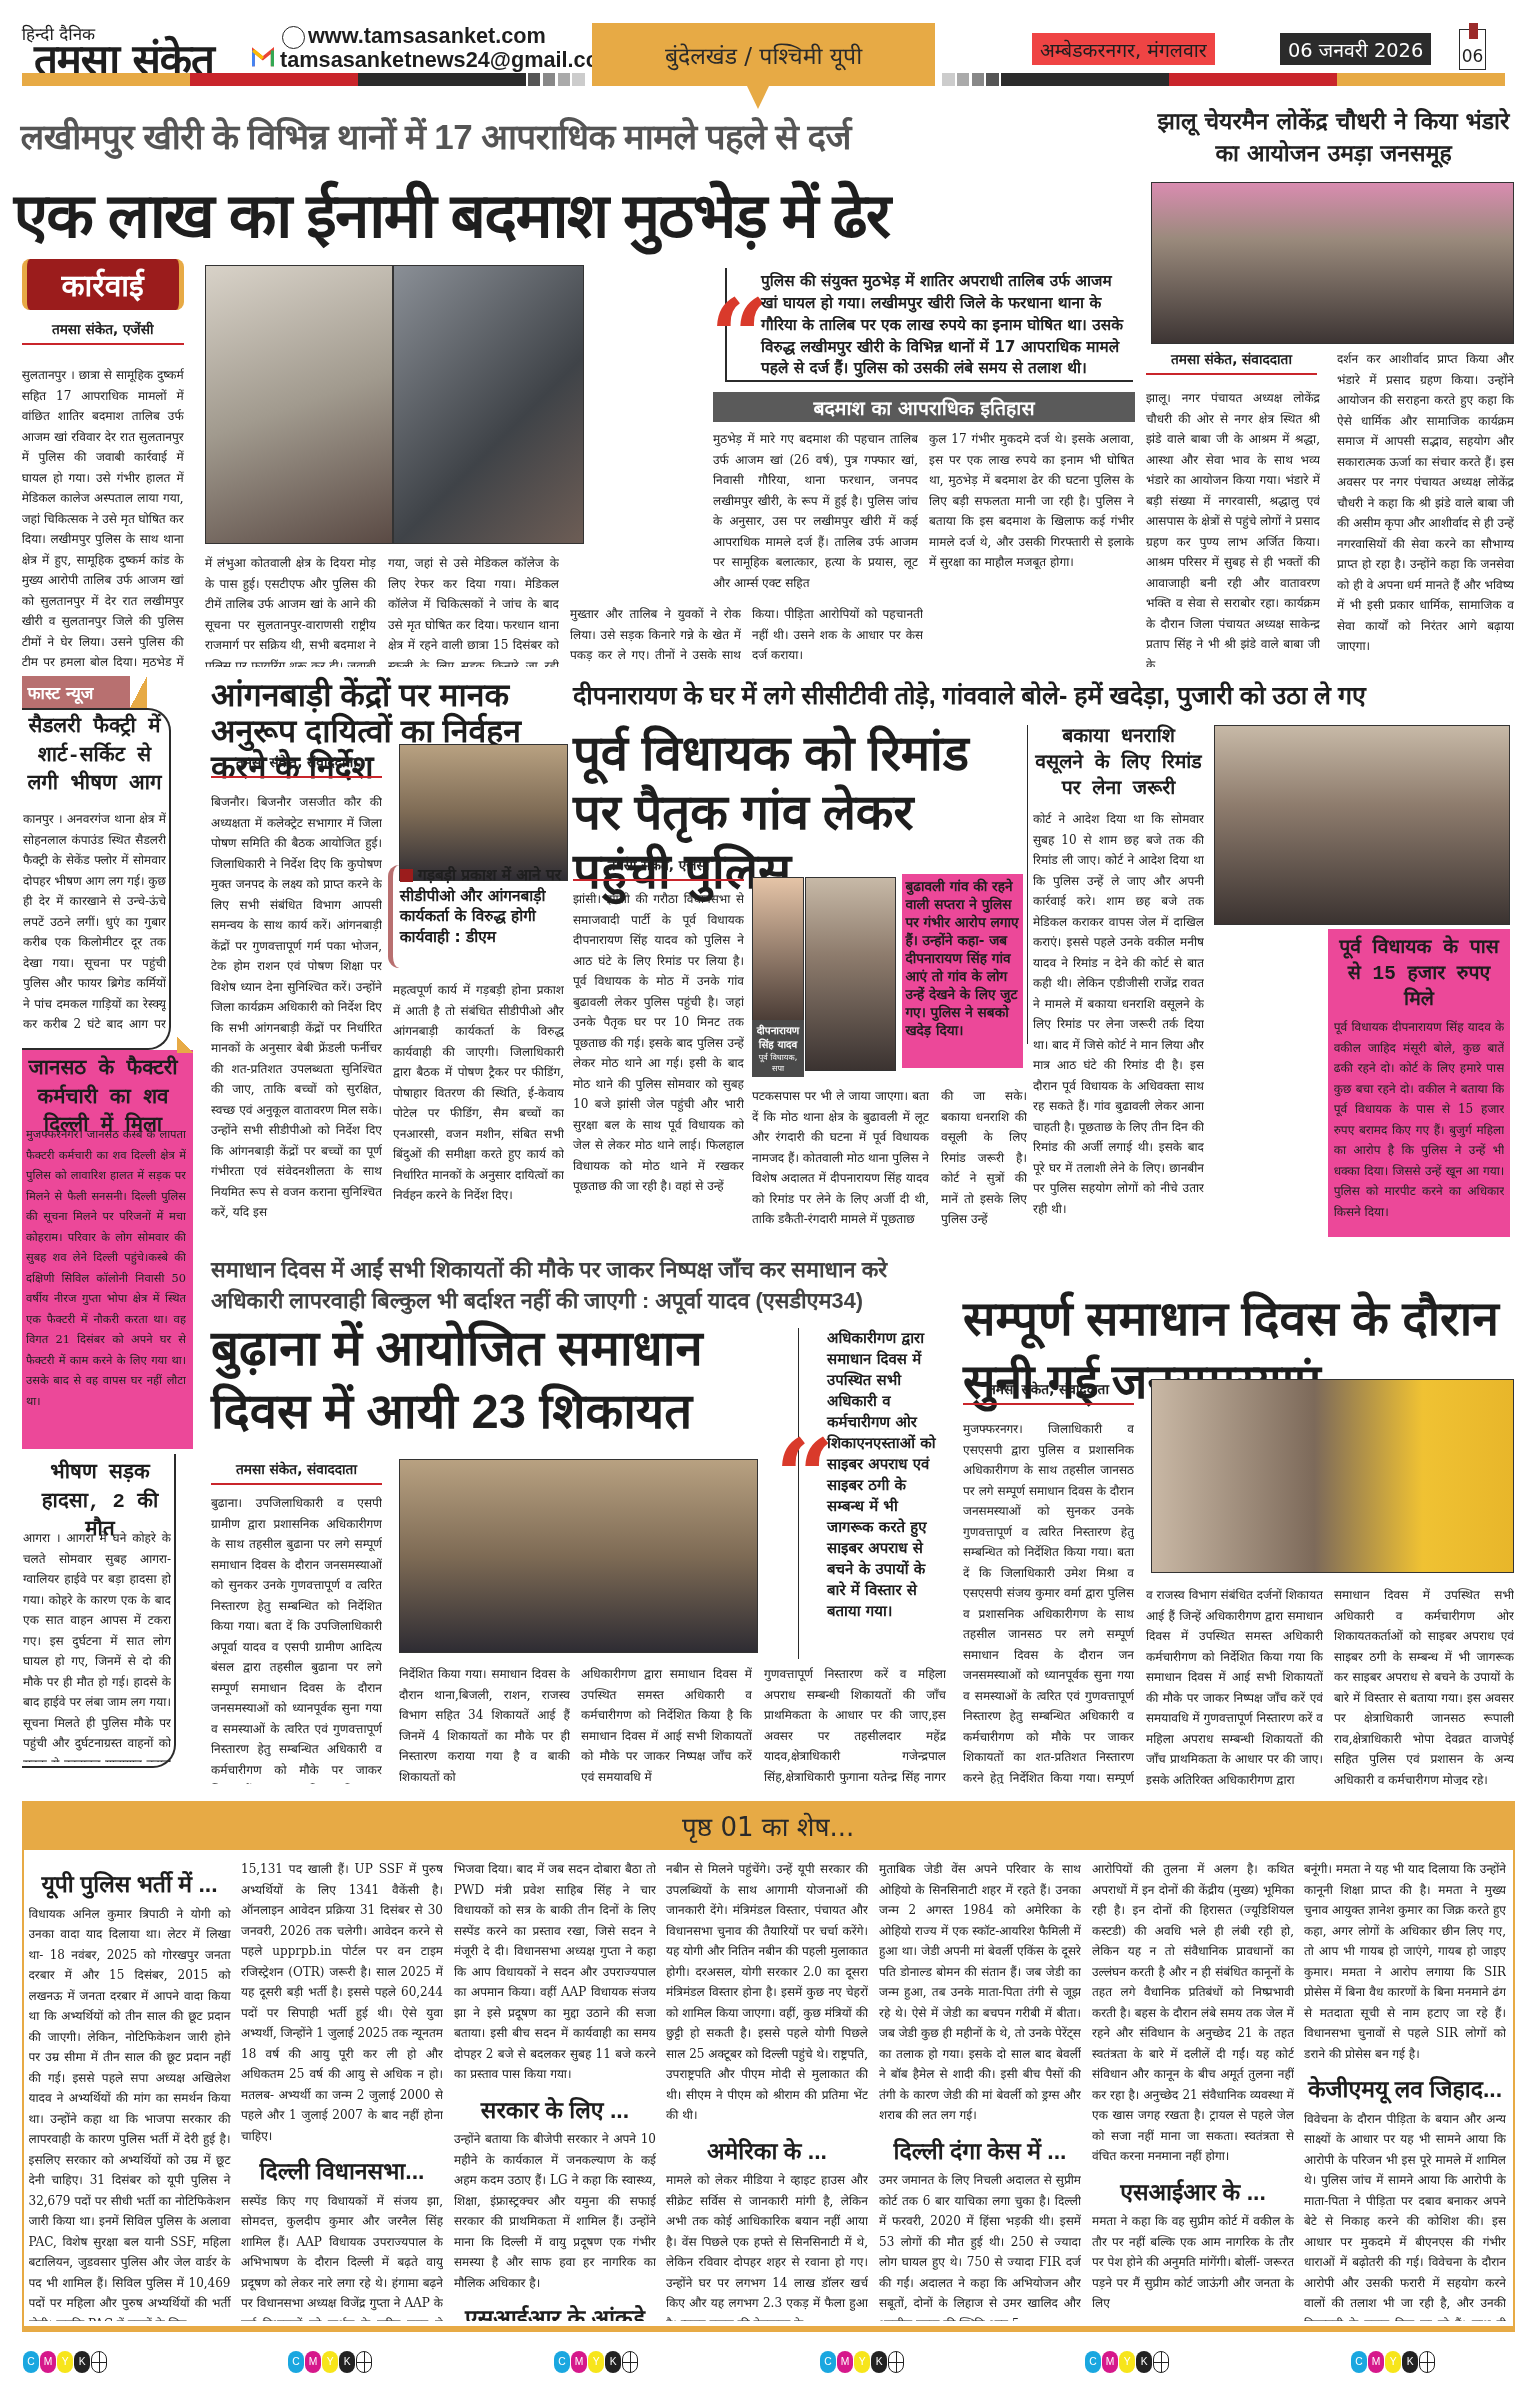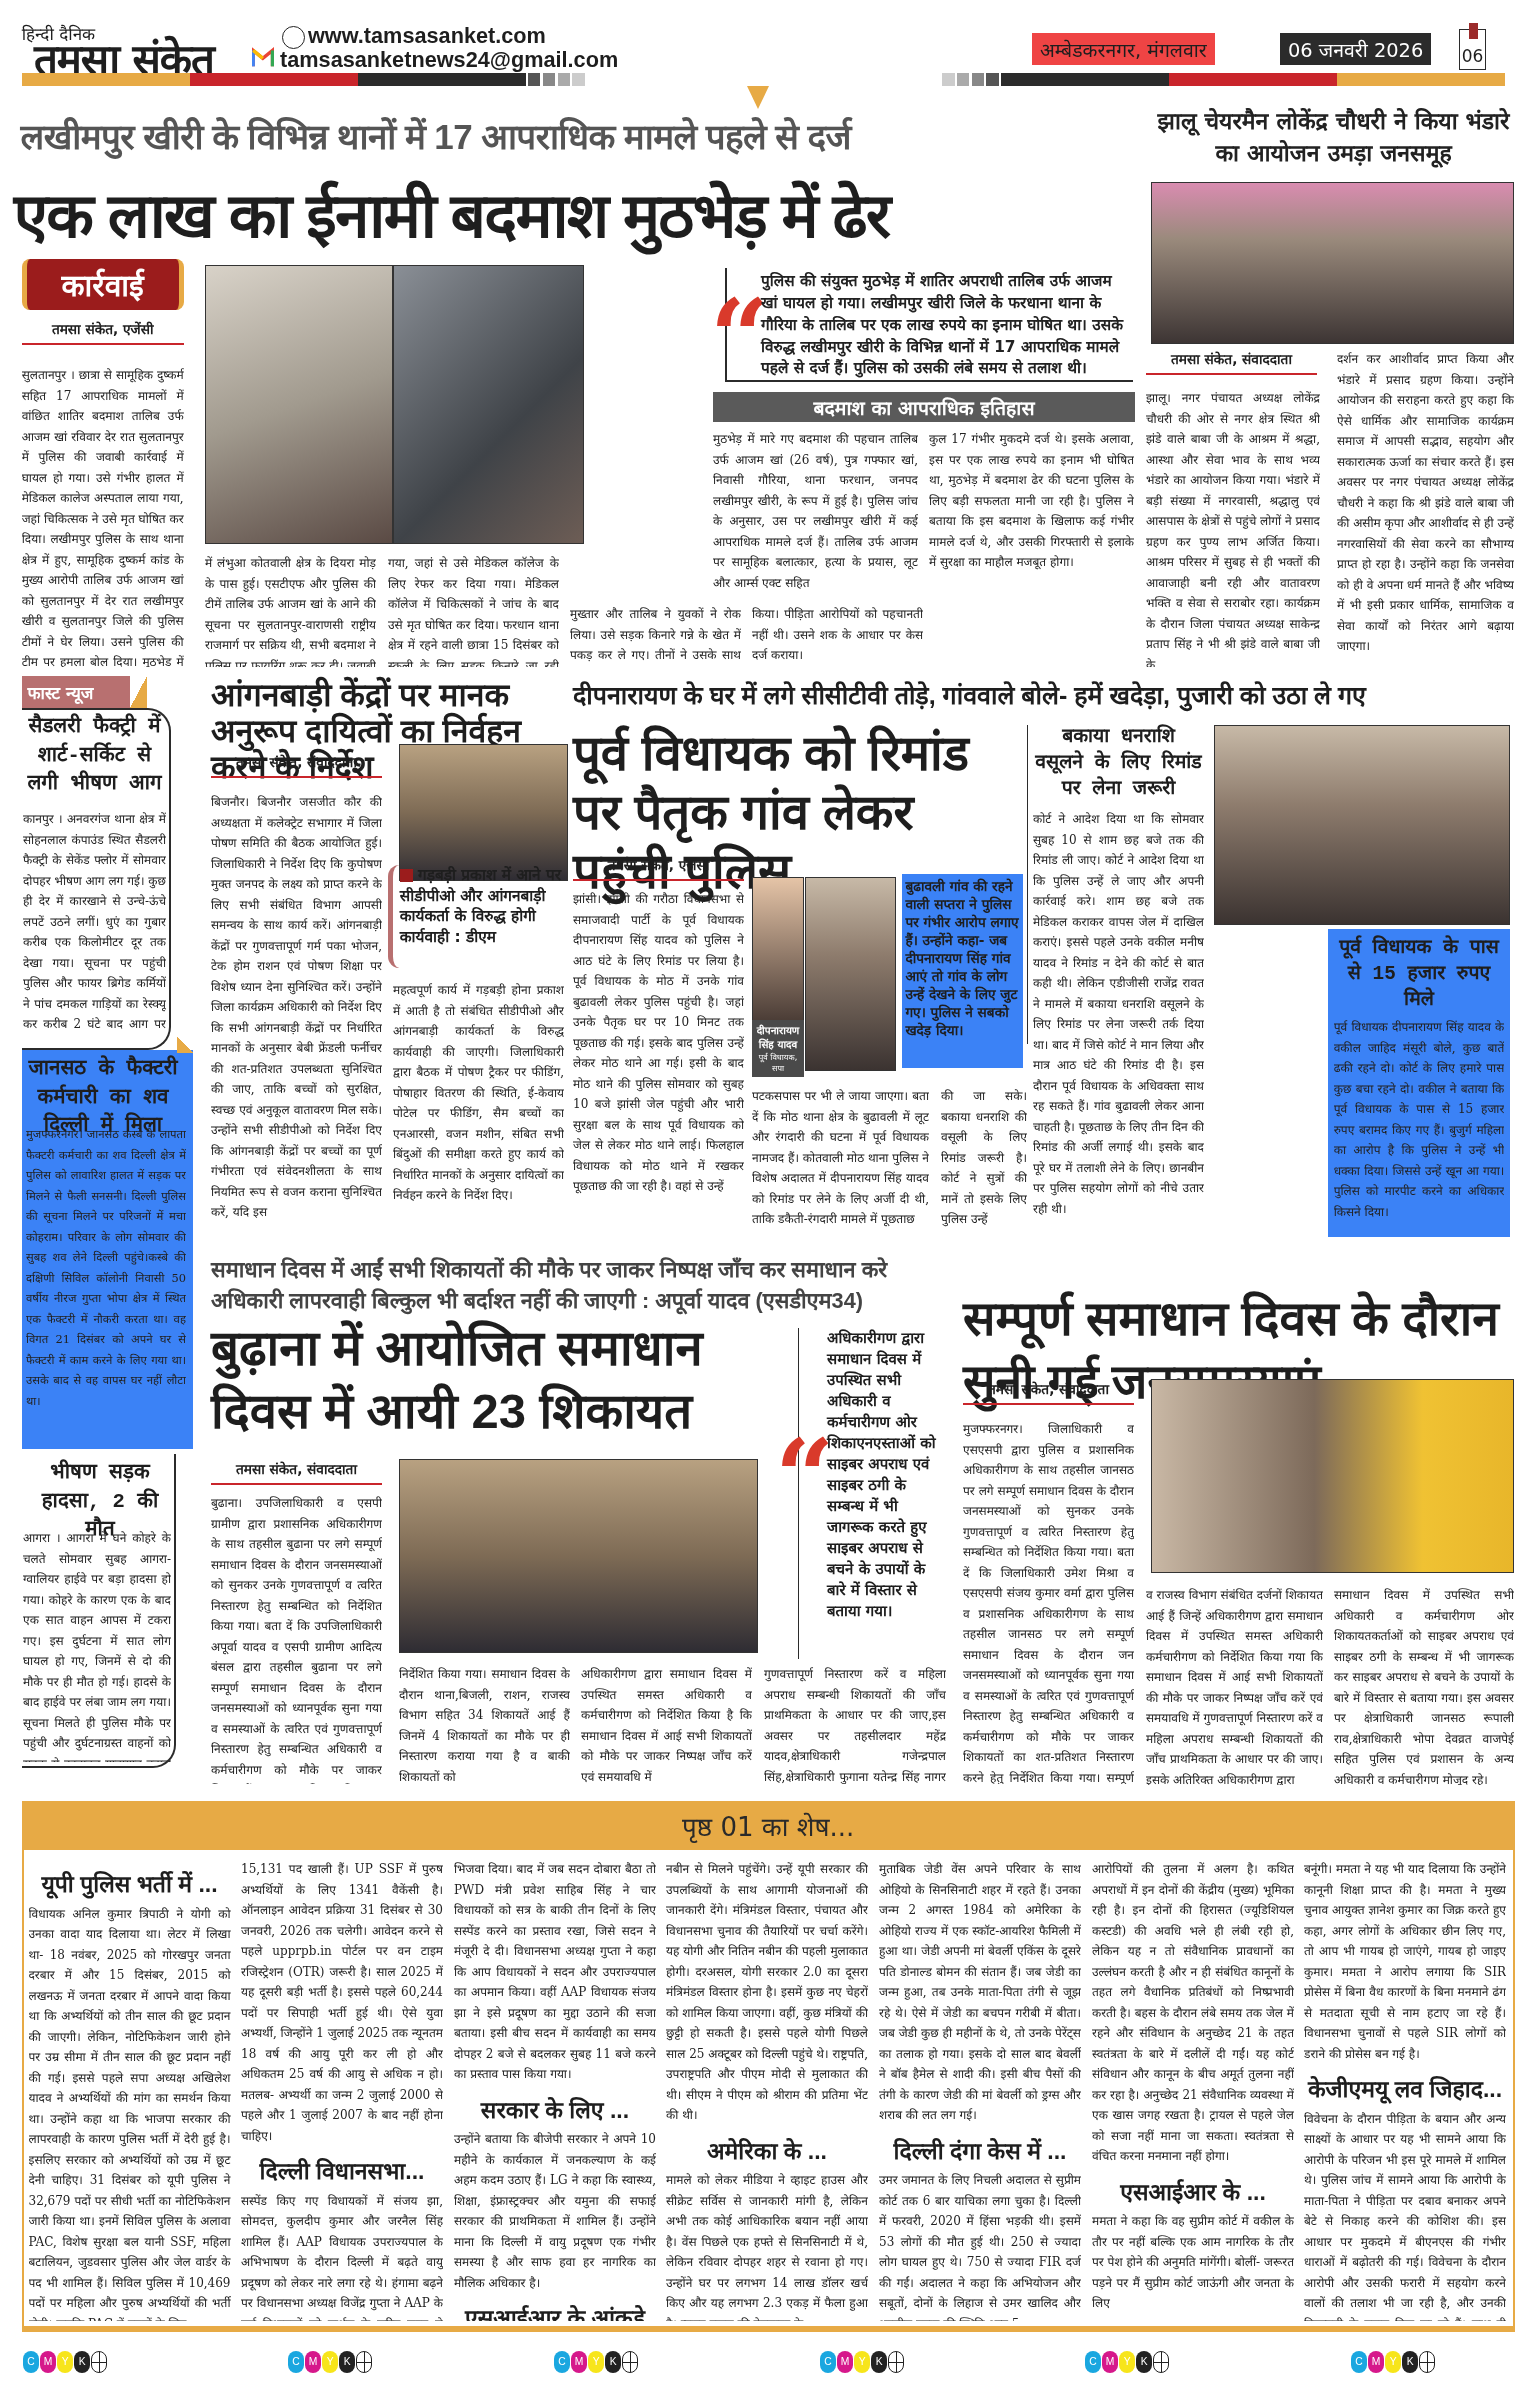--- a/index.html
+++ b/index.html
@@ -35,21 +35,21 @@
   .byline { font-size: 13.7px; font-weight: 700; text-align: center; border-bottom: 2.3px solid #c9252b; padding-bottom: 4.6px; }
 
   .quote-box { border-left: 2.3px solid #2b2b2b; border-bottom: 2.3px solid #2b2b2b; }
   .quote-mark { color: #d93a2b; font-size: 103px; font-family: "DejaVu Serif", serif; font-weight: 700; line-height: 1; }
   .quote-text { font-weight: 700; font-size: 15.4px; line-height: 21.7px; color: #222; }
 
   .dark-bar { background: #5a5a5a; color: #fff; font-weight: 700; font-size: 19.4px; display: flex; align-items: center; justify-content: center; }
   .fast-tag { background: #b87070; color: #fff; font-weight: 700; font-size: 17px; display: flex; align-items: center; padding-left: 5.7px; }
   .fast-box { border-right: 2.9px solid #2b2b2b; border-bottom: 2.9px solid #2b2b2b; border-bottom-right-radius: 23px; border-top: 2.9px solid #2b2b2b; border-top-right-radius: 23px; }
   .fast-head { font-weight: 700; font-size: 20.5px; line-height: 28.5px; text-align: center; font-family: Liberation Mono, monospace; }
-  .beige { background: #3b82f6; }
+  .beige { background: #ec4899; }
   .pull-head { font-weight: 700; font-size: 15.4px; line-height: 20.5px; }
   .pull-bar { border-left: 5.7px solid #b87070; border-radius: 11.4px 0 0 11.4px; }
   .pull-square { width: 13.7px; height: 13.7px; background: #9b1c1c; display: inline-block; vertical-align: middle; margin-right: 4.6px; }
 
   .gold-band { background: #e7aa45; display: flex; align-items: center; justify-content: center; font-size: 26px; color: #2a2a2a; }
   .shesh-wrap { border: 2.3px solid #e7aa45; border-top: none; }
   .cont-head { font-weight: 700; font-size: 23px; text-align: center; margin: 8px 0 4.6px; }
   .col { position: absolute; }
   .vrule { position: absolute; width: 1.1px; background: #2b2b2b; }
 
@@ -80,20 +80,23 @@
   <div class="abs web-line" style="left:280px;top:47px;">tamsasanketnews24@gmail.com</div>
   <div class="abs strip" style="left:21.7px;top:73px;width:567px;">
     <span style="width:168px;background:#e7aa45"></span>
       <span style="width:168px;background:#c9252b"></span>
       <span style="width:168px;background:#2b2b2b"></span>
     <span style="width:12.5px;background:#555;margin-left:2.3px"></span>
       <span style="width:12.5px;background:#888;margin-left:2.3px"></span>
       <span style="width:12.5px;background:#aaa;margin-left:2.3px"></span>
       <span style="width:12.5px;background:#ccc;margin-left:2.3px"></span>
   </div>
+  <div class="abs section-tab" style="left:592px;top:23px;width:343px;height:63px;">
+    <span>बुंदेलखंड / पश्चिमी यूपी</span>
+  </div>
   <div class="abs" style="left:747px;top:86px;width:0;height:0;border-left:11.4px solid transparent;border-right:11.4px solid transparent;border-top:23px solid #e7aa45;"></div>
   <div class="abs strip" style="left:942px;top:73px;width:570px;">
     <span style="width:12.5px;background:#ccc"></span>
       <span style="width:12.5px;background:#aaa;margin-left:2.3px"></span>
       <span style="width:12.5px;background:#888;margin-left:2.3px"></span>
       <span style="width:12.5px;background:#555;margin-left:2.3px"></span>
     <span style="width:168px;background:#2b2b2b;margin-left:2.3px"></span>
       <span style="width:168px;background:#c9252b"></span>
       <span style="width:168px;background:#e7aa45"></span>
   </div>

